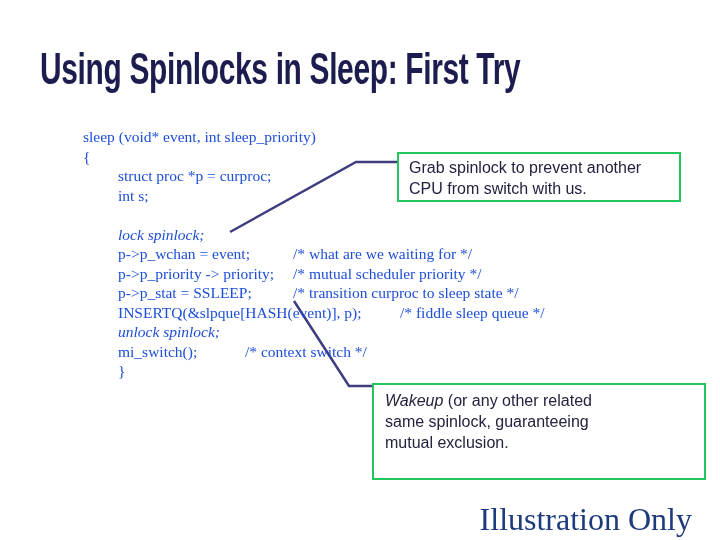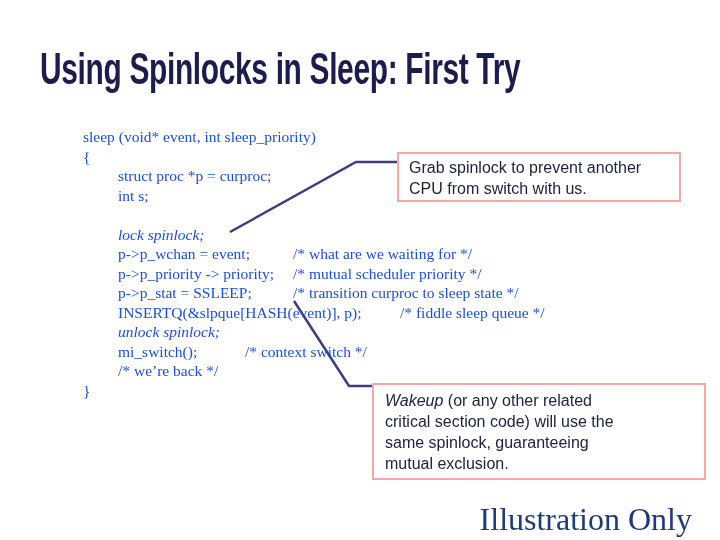--- a/index.html
+++ b/index.html
@@ -24,21 +24,21 @@
   
   .code-line:nth-child(6), .code-line:nth-child(11) { font-style:italic; }
   .code-line .comment { position:absolute; top:0; }
   .code-line:nth-child(7) .comment,
   .code-line:nth-child(8) .comment,
   .code-line:nth-child(9) .comment { left:210px; }
   .code-line:nth-child(10) .comment { left:317px;text-align:center; }
   .code-line:nth-child(12) .comment { left:162px; }
   .callout {
     position:absolute; box-sizing:border-box; background:#ffffff;
-    border:2px solid #fca5a5; color:#23233f;
+    border:2px solid #22c55e; color:#23233f;
     font-size:16px; line-height:21px; white-space:nowrap;
   }
   .callout-grab { left:397px; top:152px; width:284px; height:50px; padding:3px 0 0 10px; }
   .callout-wakeup { left:372px; top:383px; width:334px; height:97px; padding:5px 0 0 11px; }
   .connector-svg { position:absolute; left:0; top:0; width:720px; height:540px; pointer-events:none; }
   .footer-note {
     position:absolute; right:28px; top:501px;
     font-family:"Liberation Serif", serif; font-size:32px; color:#1d3b7c;
     white-space:nowrap;
   }
@@ -61,31 +61,29 @@
     <div class="code-line"><span>struct proc *p = curproc;</span></div>
     <div class="code-line"><span>int s;</span></div>
     <div class="code-line"><span></span></div>
     <div class="code-line"><span>lock spinlock;</span></div>
     <div class="code-line"><span>p-&gt;p_wchan = event;</span><span class="comment">/* what are we waiting for */</span></div>
     <div class="code-line"><span>p-&gt;p_priority -&gt; priority;</span><span class="comment">/* mutual scheduler priority */</span></div>
     <div class="code-line"><span>p-&gt;p_stat = SSLEEP;</span><span class="comment">/* transition curproc to sleep state */</span></div>
     <div class="code-line"><span>INSERTQ(&amp;slpque[HASH(event)], p);</span><span class="comment">/* fiddle sleep queue */</span></div>
     <div class="code-line"><span>unlock spinlock;</span></div>
     <div class="code-line"><span>mi_switch();</span><span class="comment">/* context switch */</span></div>
-    <div class="code-line"><span>/* we’re back */</span></div>
     <div class="code-line"><span>}</span></div>
   </div>
 
   <div class="callout callout-grab">
     <div>Grab spinlock to prevent another</div>
     <div>CPU from switch with us.</div>
   </div>
 
   <div class="callout callout-wakeup">
     <div><i>Wakeup</i><span> (or any other related</span></div>
-    <div>critical section code) will use the</div>
     <div>same spinlock, guaranteeing</div>
     <div>mutual exclusion.</div>
   </div>
 
   <div class="footer-note">Illustration Only</div>
 
 </div>
 
 </body></html>

